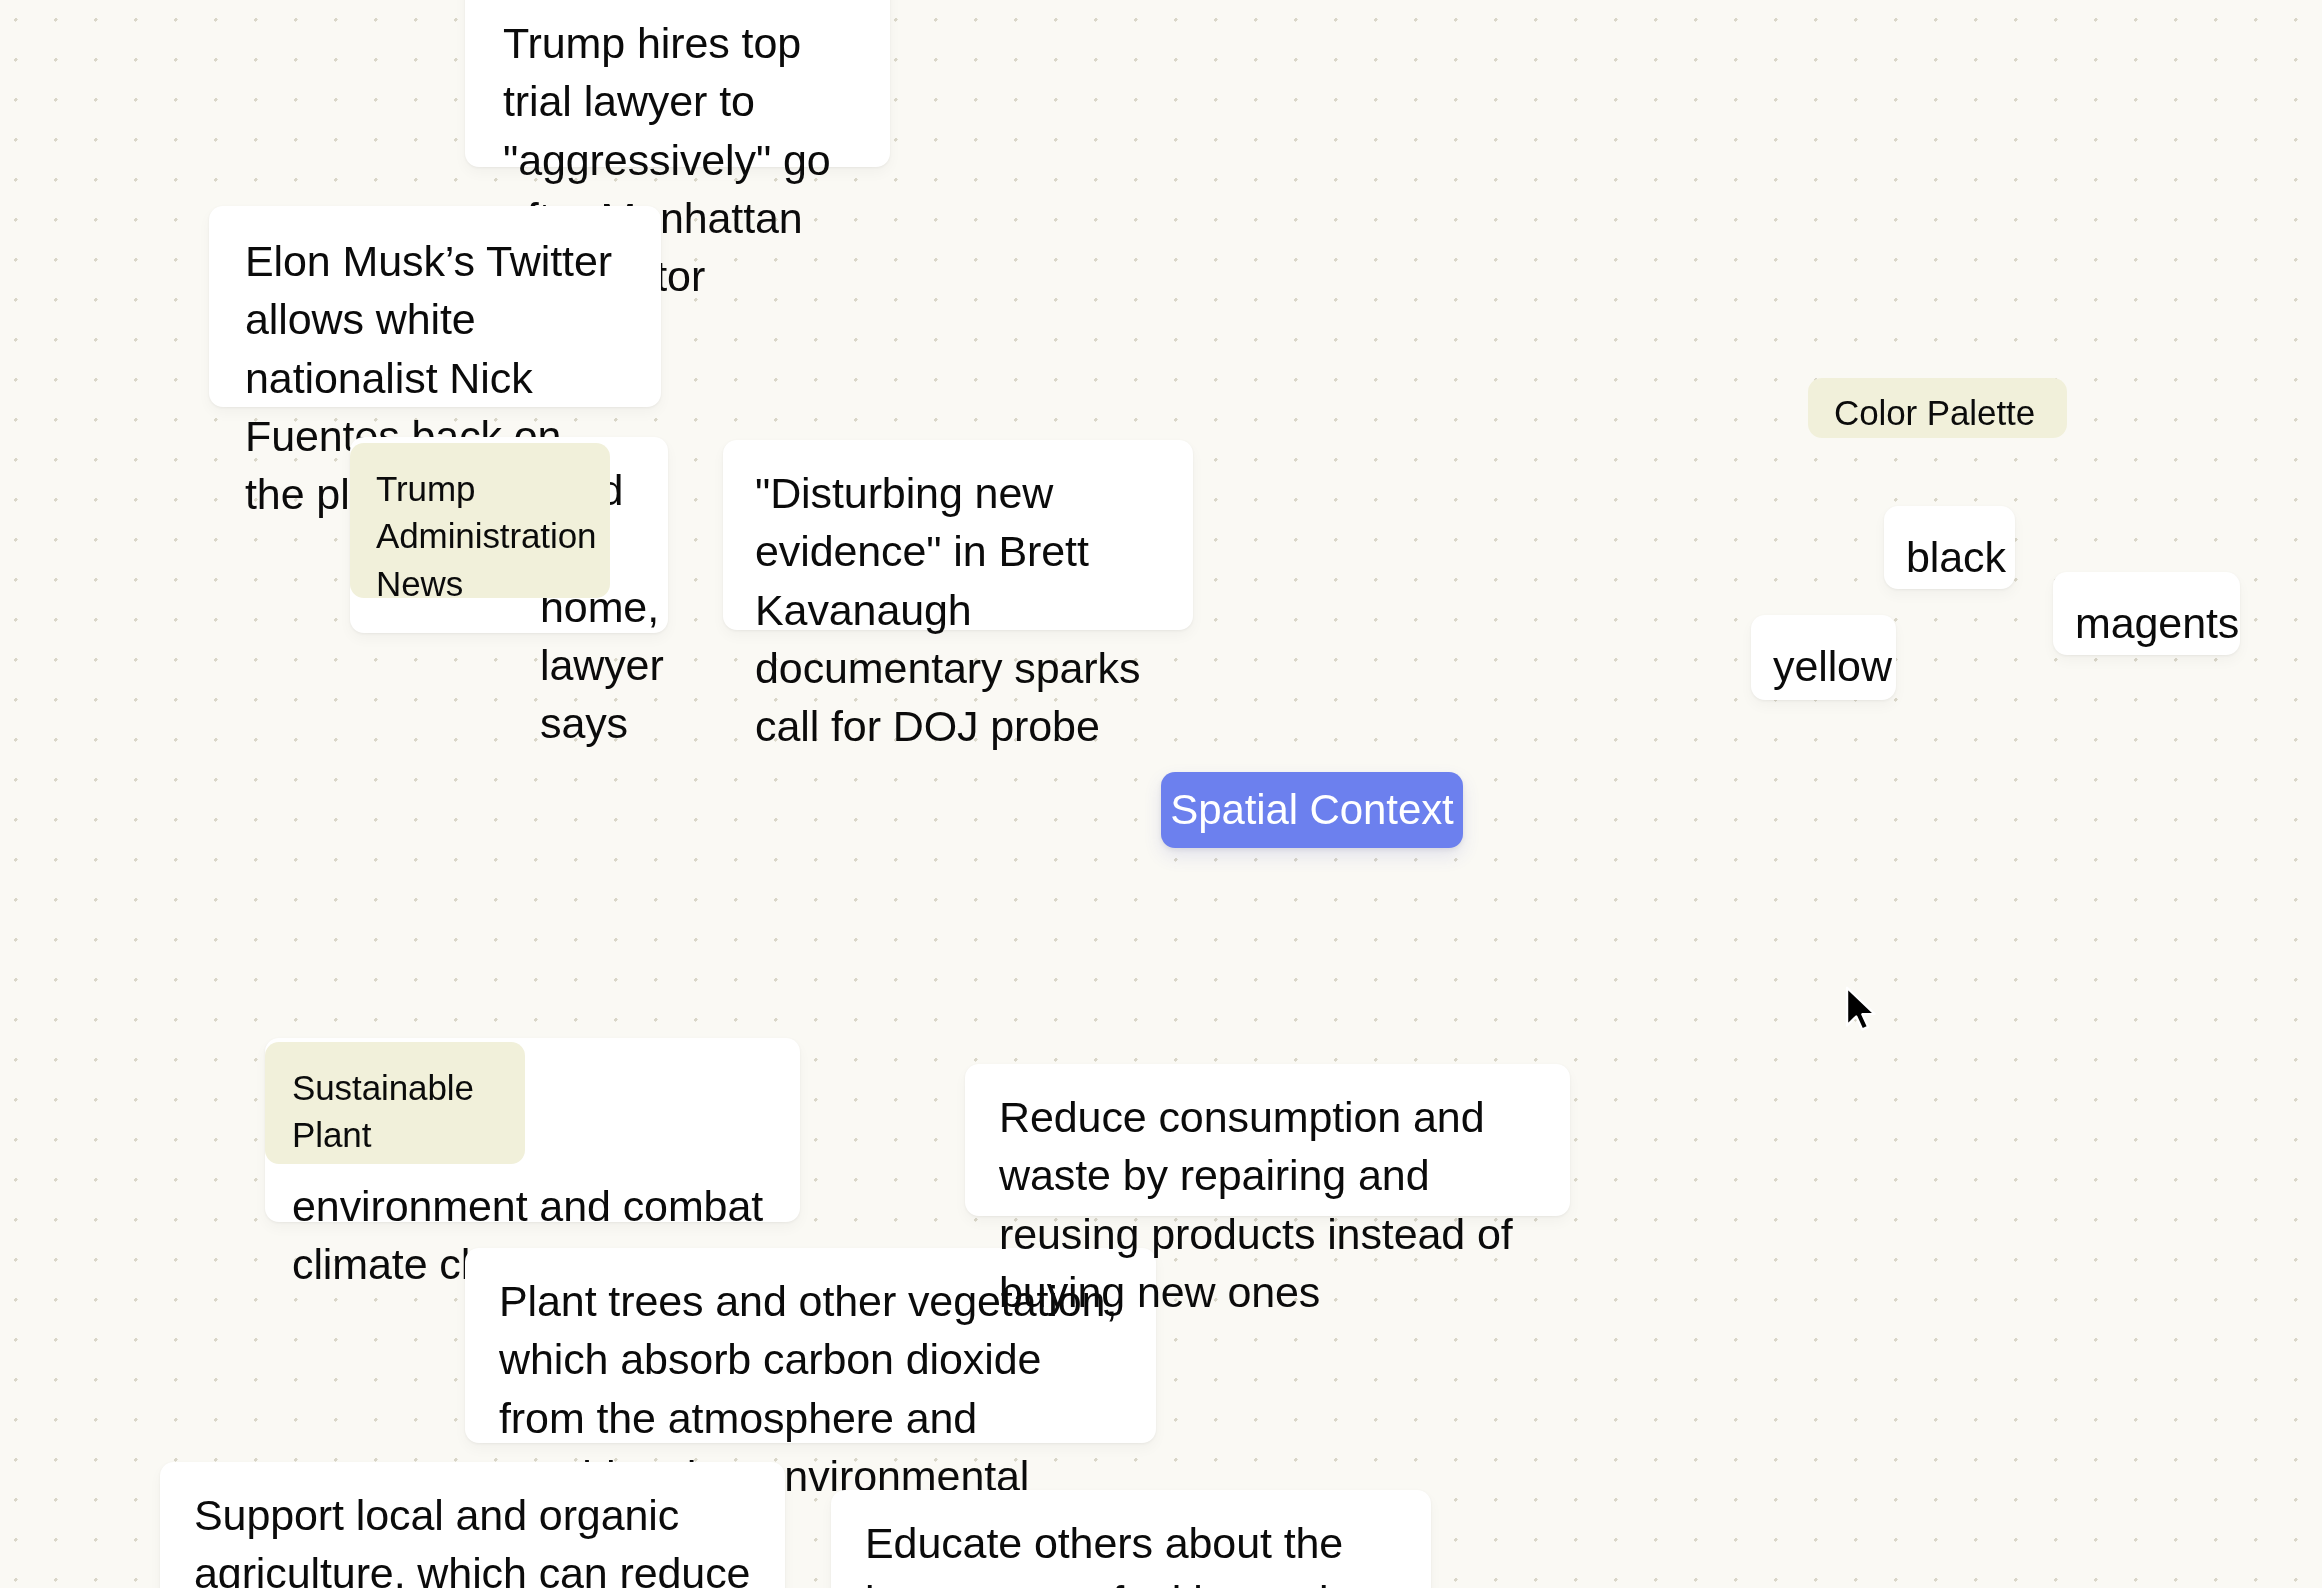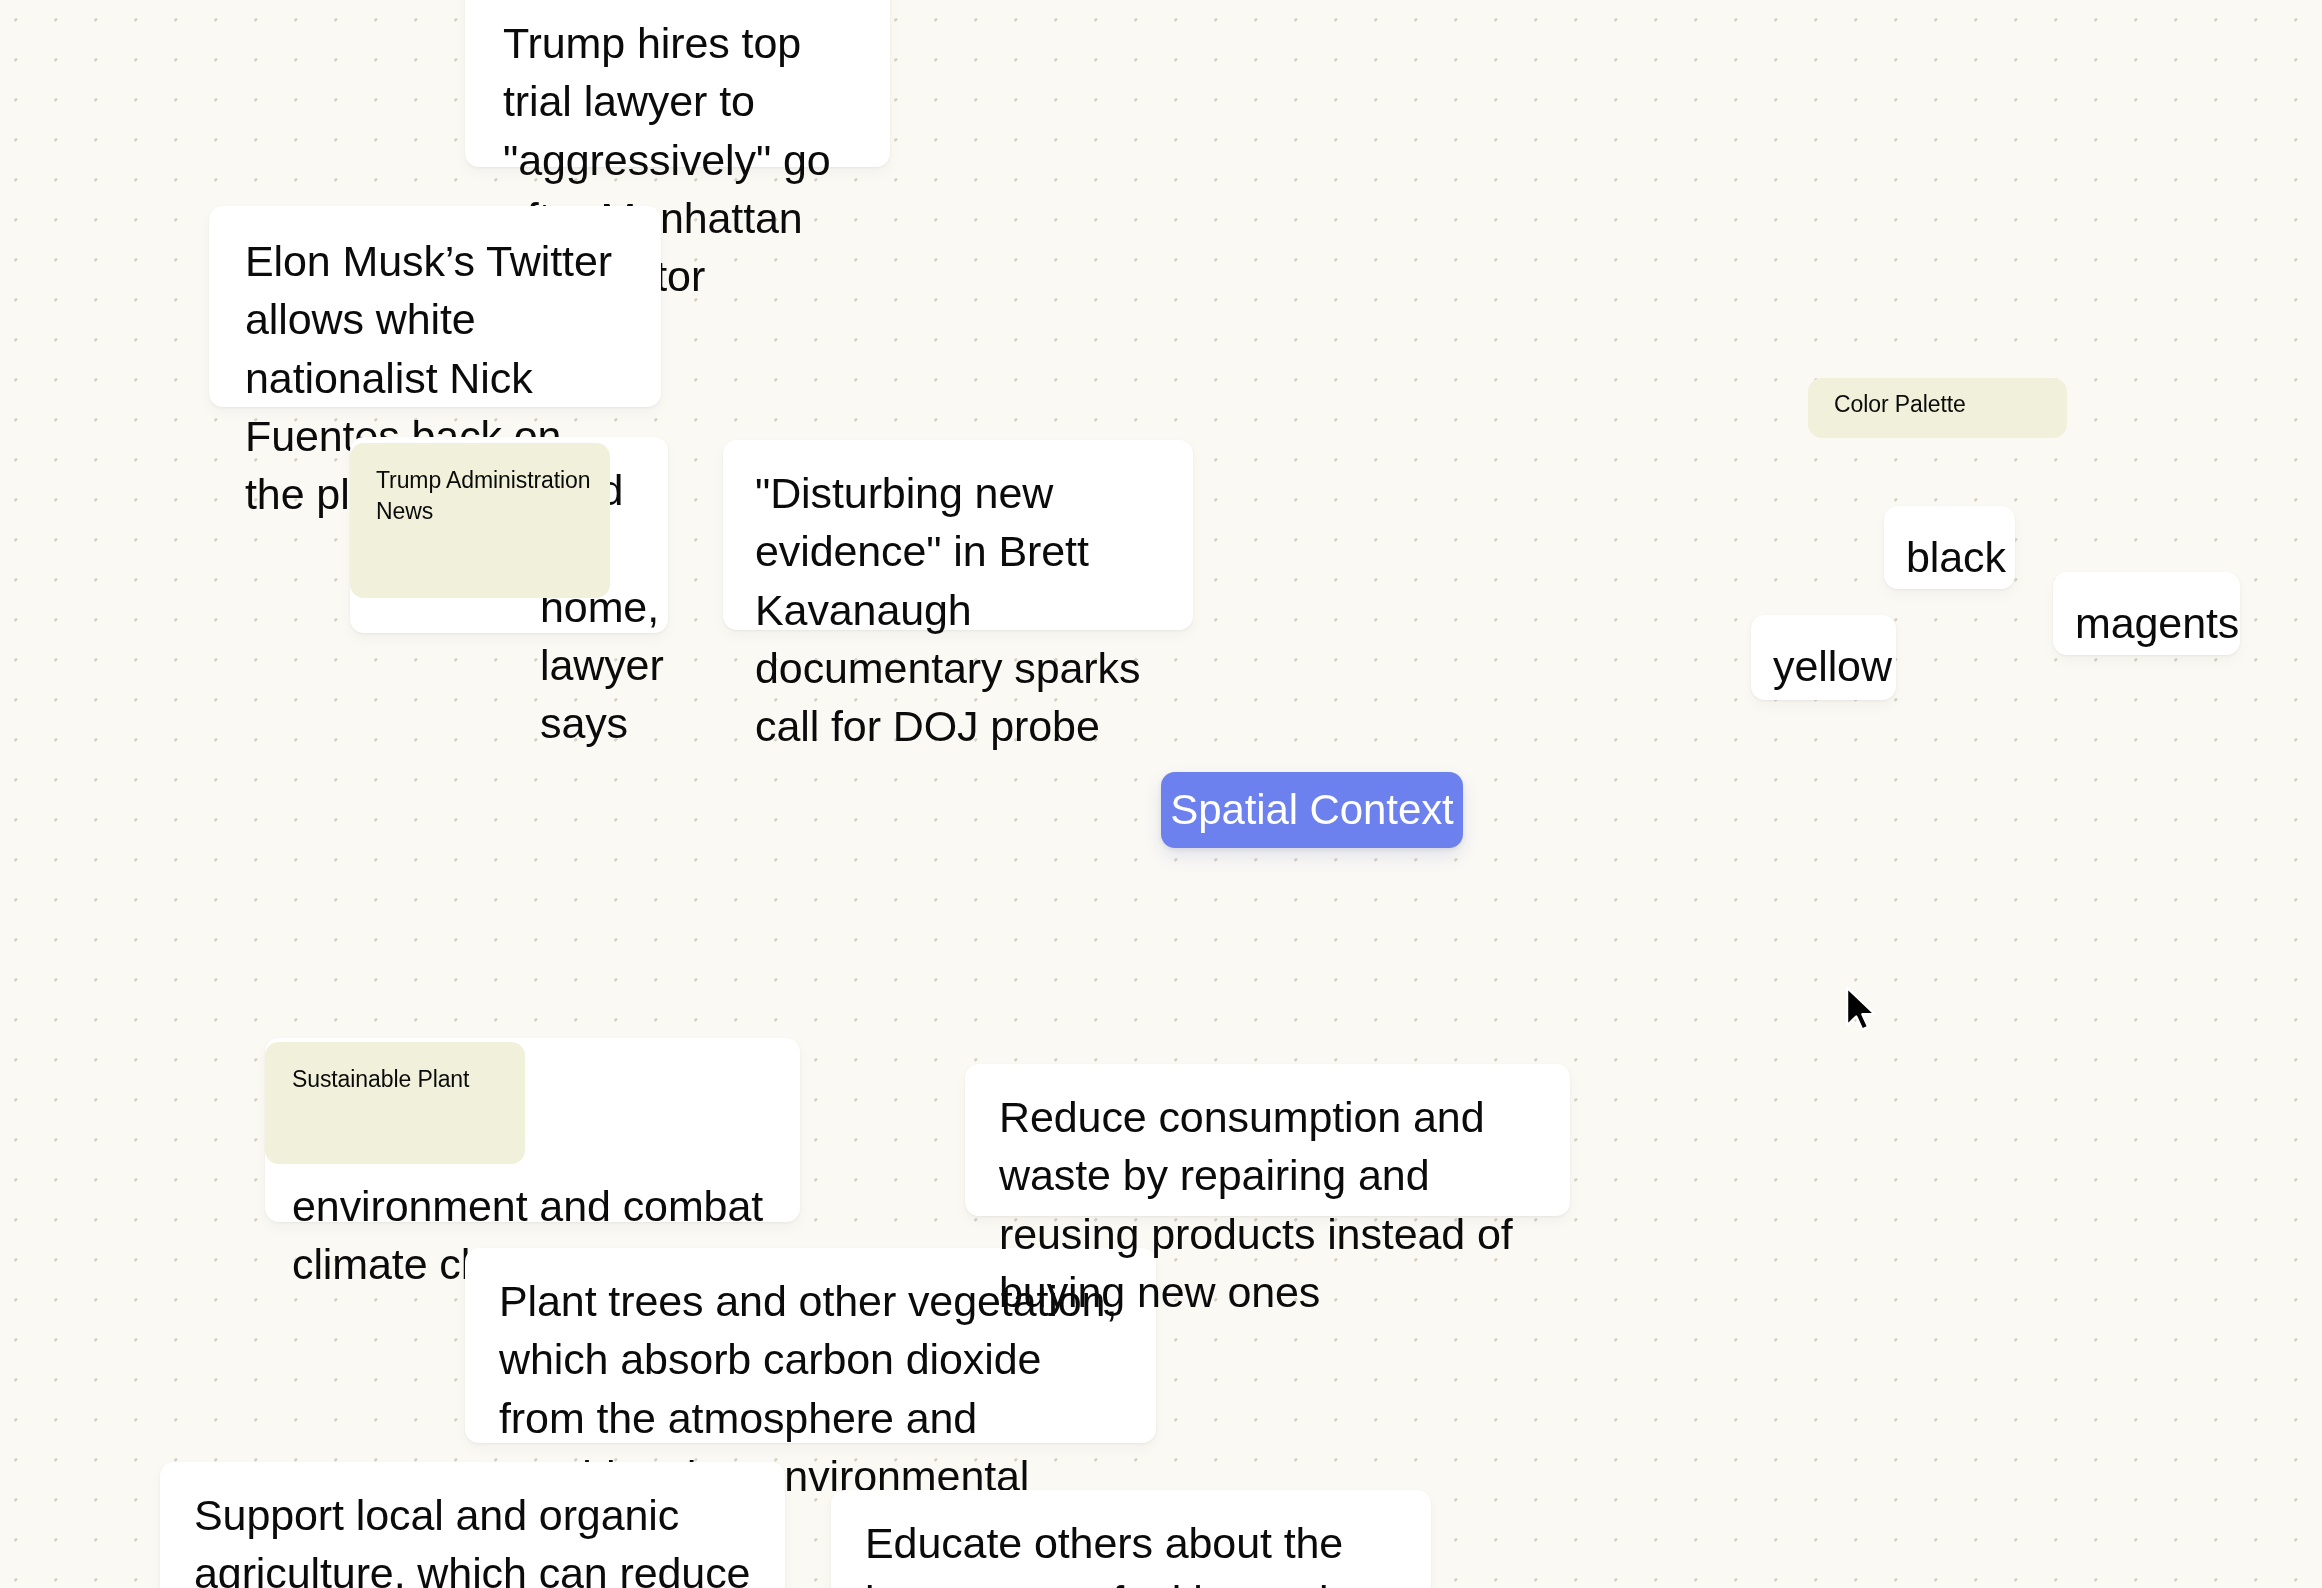--- a/index.html
+++ b/index.html
@@ -50,21 +50,21 @@
     position: absolute;
     background: #f1f0da;
     border-radius: 14px;
     box-sizing: border-box;
     display: flex;
     align-items: flex-start;
     z-index: 30;
   }
 
   .grouplabel .txt {
-    font-size: 23px;
+    font-size: 35px;
     line-height: 1.355;
     color: #0b0b0b;
     letter-spacing: -0.1px;
     white-space: pre-line;
     font-weight: 400;
   }
 
   
   .pill {
     position: absolute;

